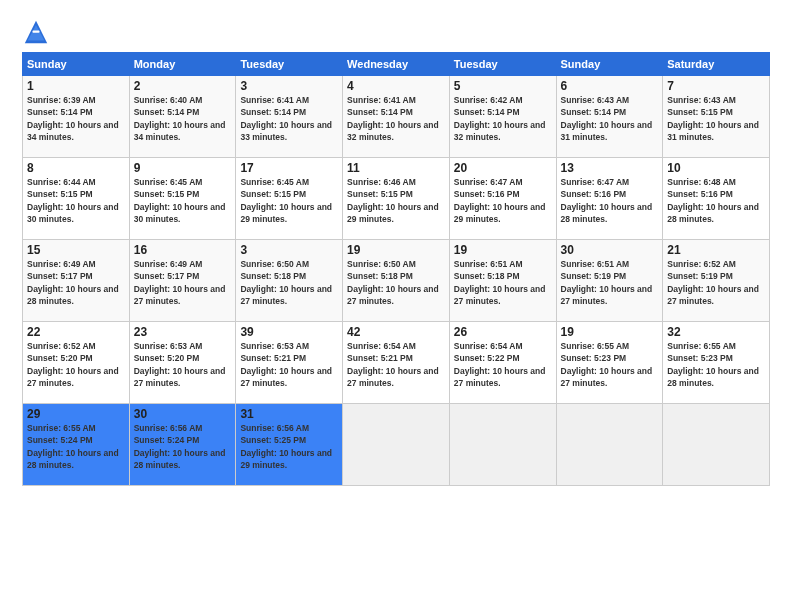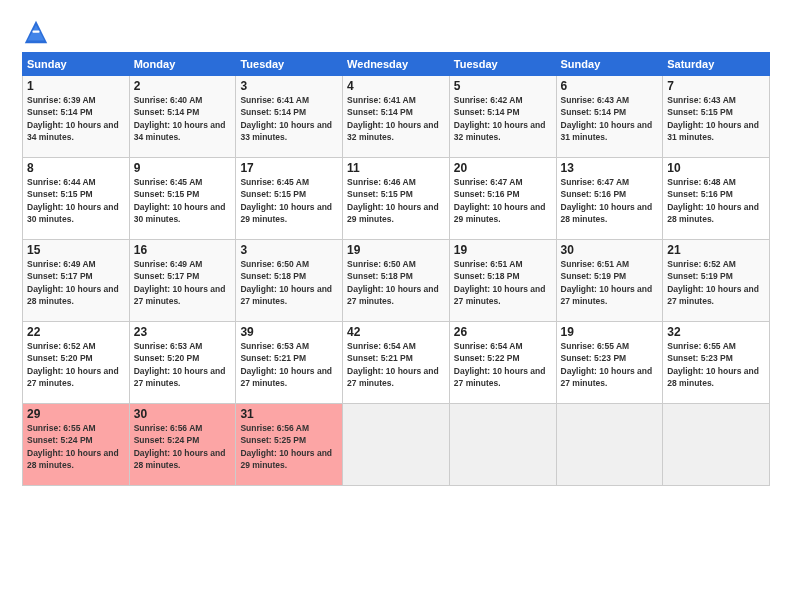--- a/index.html
+++ b/index.html
@@ -79,21 +79,21 @@
       vertical-align: top;
       padding: 3px 4px;
       width: calc(100% / 7);
       height: 82px;
       background: #fff;
     }
     .calendar tbody tr:nth-child(odd) td {
       background: #f9f9f9;
     }
     .calendar tbody tr:last-child td {
-      background: #fca5a5;
+      background: #3b82f6;
     }
     .day-num {
       font-size: 12px;
       font-weight: bold;
       color: #222;
       display: block;
       margin-bottom: 1px;
     }
     .day-info {
       font-size: 8.5px;

